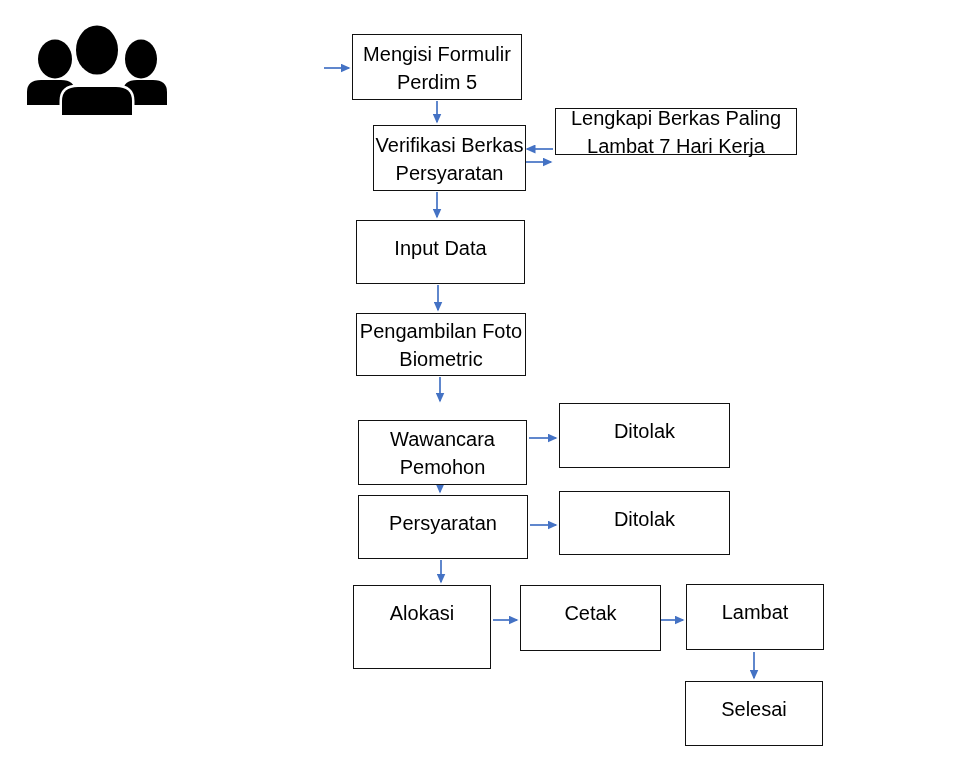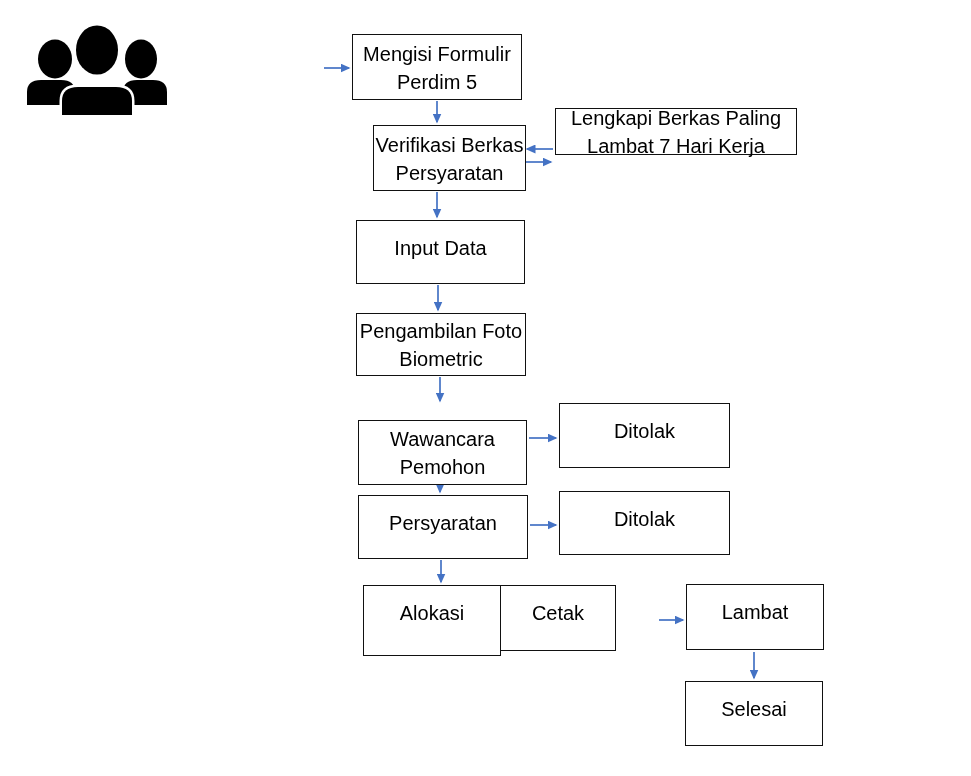--- a/index.html
+++ b/index.html
@@ -39,22 +39,22 @@
     justify-content:center;padding-bottom:14px;line-height:23px;}
   #node-mengisi{left:352px;top:34px;width:170px;height:66px;}
   #node-verifikasi{left:373px;top:125px;width:153px;height:66px;}
   #node-lengkapi{left:555px;top:108px;width:242px;height:47px;}
   #node-input-data{left:356px;top:220px;width:169px;height:64px;}
   #node-pengambilan{left:356px;top:313px;width:170px;height:63px;}
   #node-wawancara{left:358px;top:420px;width:169px;height:65px;}
   #node-ditolak-1{left:559px;top:403px;width:171px;height:65px;}
   #node-ajudikator{left:358px;top:495px;width:170px;height:64px;}
   #node-ditolak-2{left:559px;top:491px;width:171px;height:64px;}
-  #node-alokasi{left:353px;top:585px;width:138px;height:71px;margin-left:10px;}
-  #node-cetak{left:500px;top:585px;width:116px;height:66px;}
+  #node-alokasi{left:353px;top:585px;width:138px;height:84px;}
+  #node-cetak{left:520px;top:585px;width:141px;height:66px;}
   #node-serah{left:686px;top:584px;width:138px;height:66px;}
   #node-selesai{left:685px;top:681px;width:138px;height:65px;}
 
   #arrow-layer{position:absolute;left:0;top:0;width:971px;height:776px;z-index:1;}
   #arrow-layer line{stroke:var(--arrow);stroke-width:1.7;}
   #arrowhead path{fill:var(--arrow);}
 
   #people-icon{position:absolute;left:22px;top:12px;width:150px;height:106px;z-index:3;}
 </style>
 </head>

